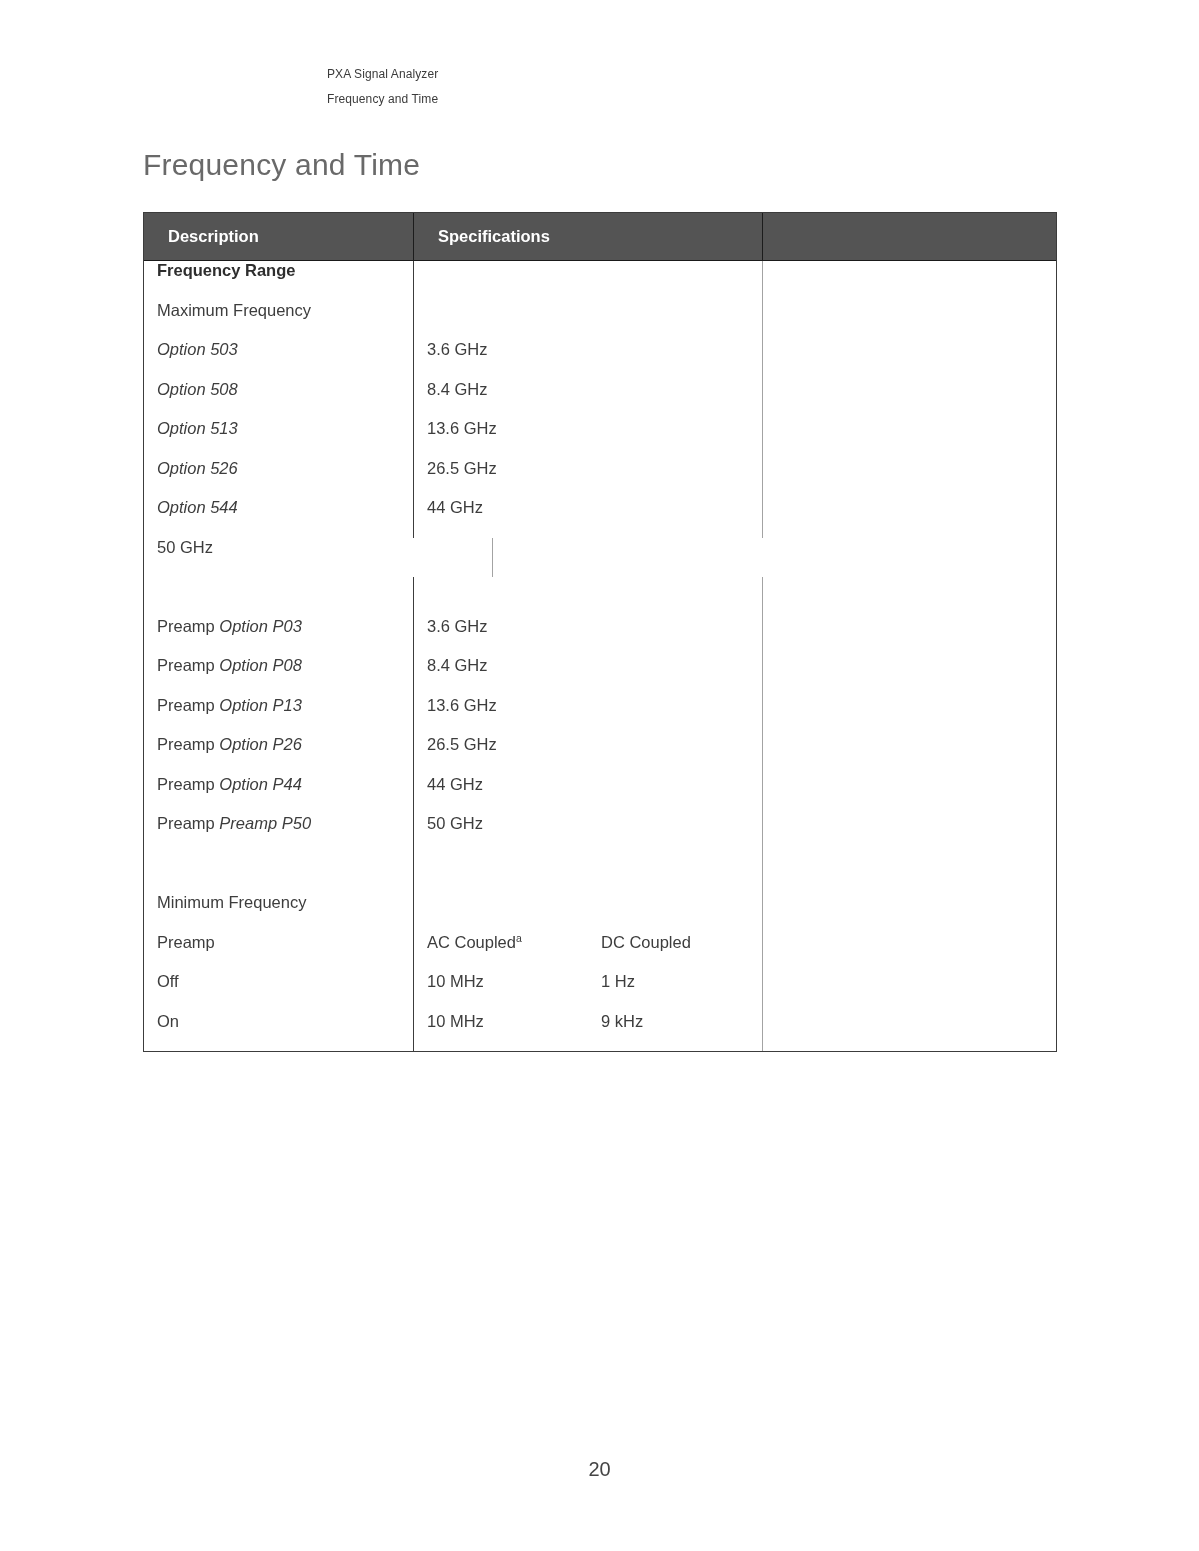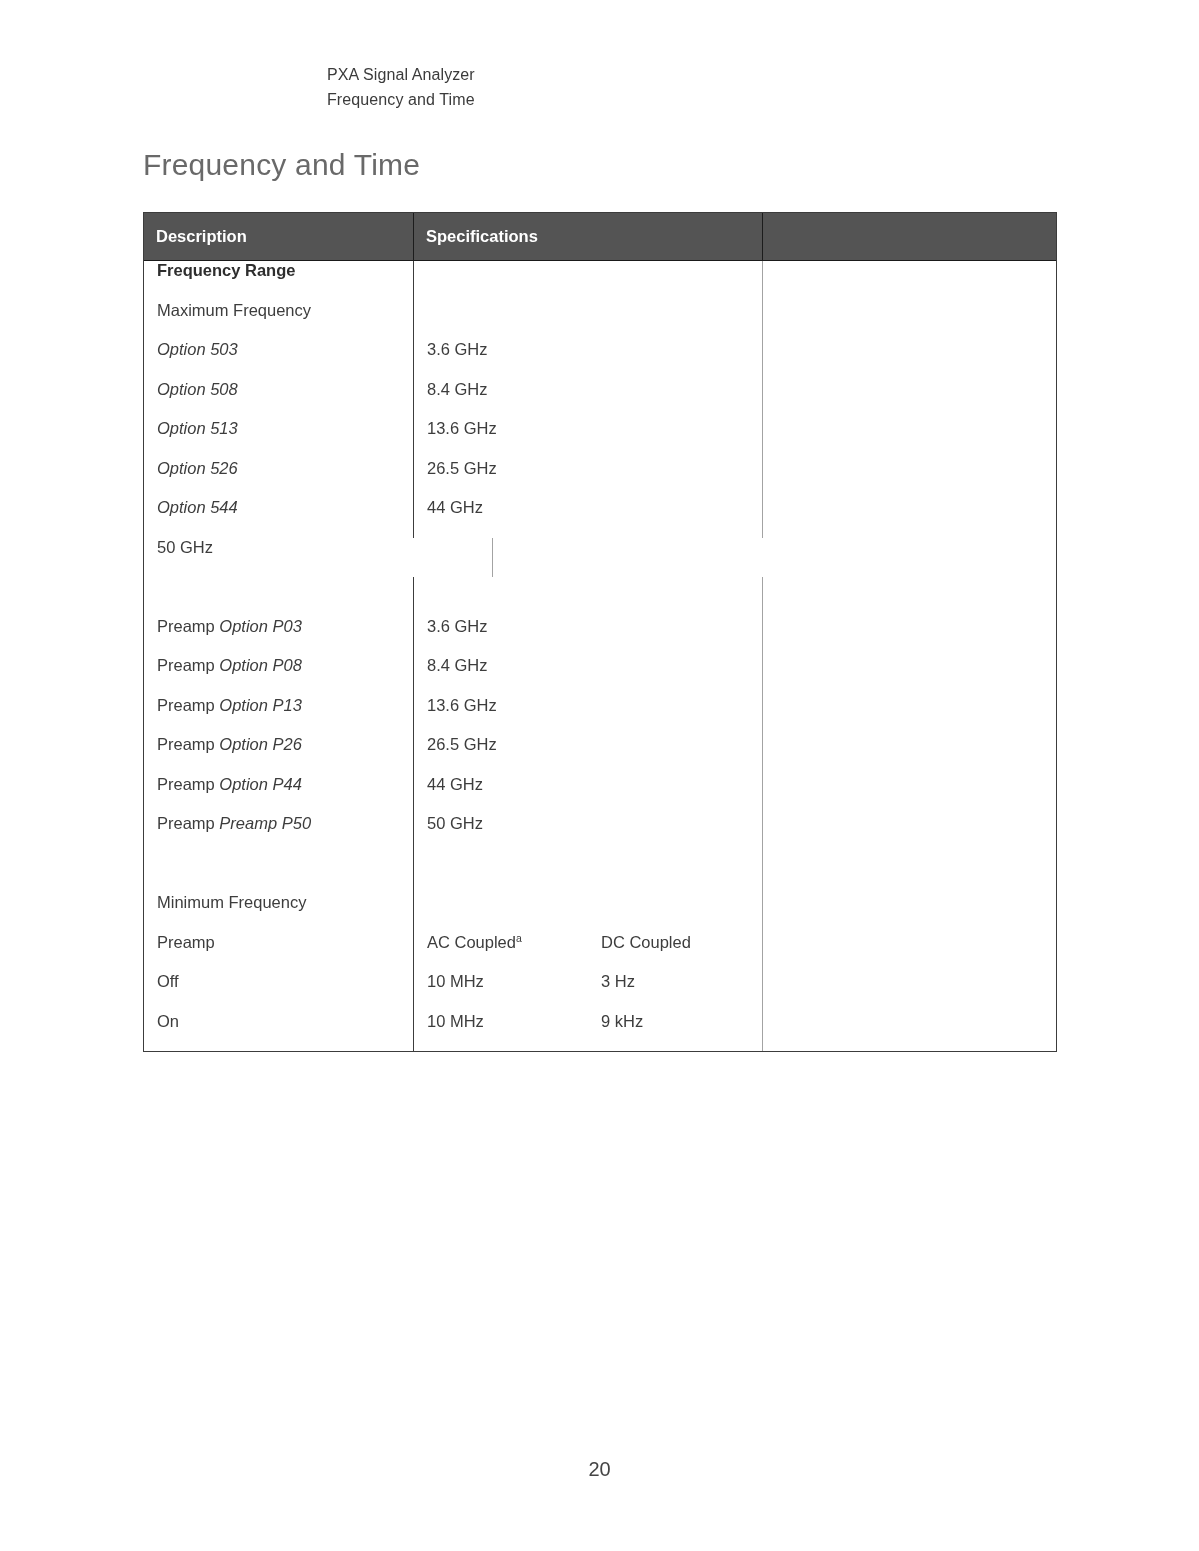--- a/index.html
+++ b/index.html
@@ -12,21 +12,21 @@
     position: relative;
     width: 1199px;
     height: 1551px;
     background: #ffffff;
     overflow: hidden;
   }
   .running-header {
     position: absolute;
     left: 327px;
     top: 62px;
-    font-size: 16px;
+    font-size: 12px;
     line-height: 25px;
     color: #3b3b3b;
     letter-spacing: 0.1px;
   }
   .page-title {
     position: absolute;
     left: 143px;
     top: 148px;
     margin: 0;
     font-size: 30px;
@@ -48,21 +48,21 @@
     display: flex;
     height: 47px;
     background: #545454;
     color: #ffffff;
     font-weight: bold;
     align-items: center;
     border-bottom: 1px solid #1a1a1a;
   }
   .thead .hcell {
     box-sizing: border-box;
-    padding-left: 12px;
+    padding-left: 24px;
     height: 100%;
     display: flex;
     align-items: center;
   }
   .hcell.h1 { width: 270px; border-right: 1px solid #1c1c1c; }
   .hcell.h2 { width: 349px; border-right: 1px solid #1c1c1c; }
   .hcell.h3 { flex: 1; }
   .tbody { background: #ffffff; }
   .trow {
     display: flex;
@@ -198,21 +198,21 @@
           <div class="cell c2"></div>
           <div class="cell c3"></div>
         </div>
         <div class="trow">
           <div class="cell c1"><span>Preamp</span></div>
           <div class="cell c2"><span class="subcol">AC Coupled<sup class="fn">a</sup></span><span>DC Coupled</span></div>
           <div class="cell c3"></div>
         </div>
         <div class="trow">
           <div class="cell c1"><span>Off</span></div>
-          <div class="cell c2"><span class="subcol">10 MHz</span><span>3 Hz</span></div>
+          <div class="cell c2"><span class="subcol">10 MHz</span><span>1 Hz</span></div>
           <div class="cell c3"></div>
         </div>
         <div class="trow">
           <div class="cell c1"><span>On</span></div>
           <div class="cell c2"><span class="subcol">10 MHz</span><span>9 kHz</span></div>
           <div class="cell c3"></div>
         </div>
       </div>
   </div>
 

